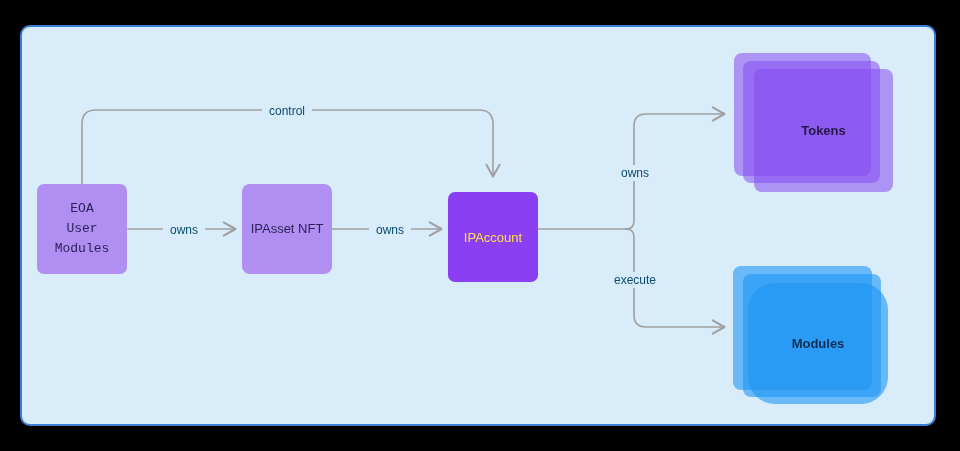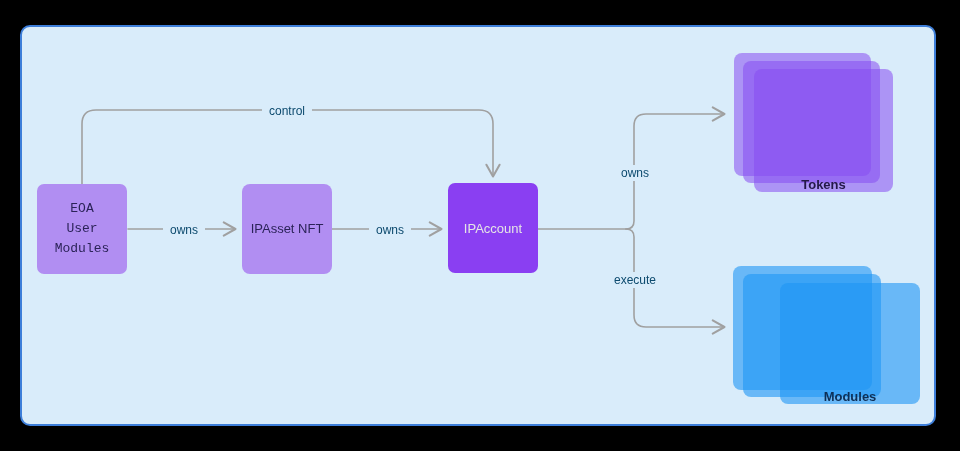--- a/index.html
+++ b/index.html
@@ -17,33 +17,33 @@
     position:absolute;display:flex;align-items:center;justify-content:center;
     text-align:center;border-radius:7px;box-sizing:border-box;
   }
   .node-light{
     width:90px;height:90px;background:#b18ef2;color:#2b2358;
     font-size:13px;line-height:1.55;font-weight:400;
   }
   .node-eoa{left:37px;top:184px;font-family:Liberation Mono, monospace;}
   .node-ipasset{left:242px;top:184px;border-radius:8px;}
   .node-ipaccount{
-    left:448px;top:183px;width:90px;height:90px;background:#8a3ff2;
-    color:#e5e5e5;font-size:13px;
+    left:448px;top:192px;width:90px;height:90px;background:#8a3ff2;
+    color:#fde047;font-size:13px;
   }
   .card{position:absolute;border-radius:8px;}
   .card-purple{background:rgba(135,77,240,0.55);}
   .card-blue{background:rgba(30,150,245,0.60);}
   .tok1{left:734px;top:53px;width:137px;height:123px;}
   .tok2{left:743px;top:61px;width:137px;height:122px;}
   .tok3{left:754px;top:69px;width:139px;height:123px;}
   .mod1{left:733px;top:266px;width:139px;height:124px;}
   .mod2{left:743px;top:274px;width:138px;height:123px;}
-  .mod3{left:780px;top:283px;width:140px;height:121px;}
-  .card-front{display:flex;align-items:flex-end;justify-content:center;}
+  .mod3{left:748px;top:283px;width:140px;height:121px;border-radius:27px;}
+  .card-front{display:flex;align-items:center;justify-content:center;}
   .tok3{color:#241847;font-weight:bold;font-size:13px;}
   .mod3{color:#0e2f55;font-weight:bold;font-size:13px;}
   .edge-label{
     position:absolute;transform:translate(-50%,-50%);
     background:#d9ecfa;color:#0c4a6e;font-size:12px;padding:1px 7px;
     white-space:nowrap;
   }
   .lbl-control{left:287px;top:111px;}
   .lbl-owns1{left:184px;top:230px;}
   .lbl-bound{left:390px;top:230px;}

